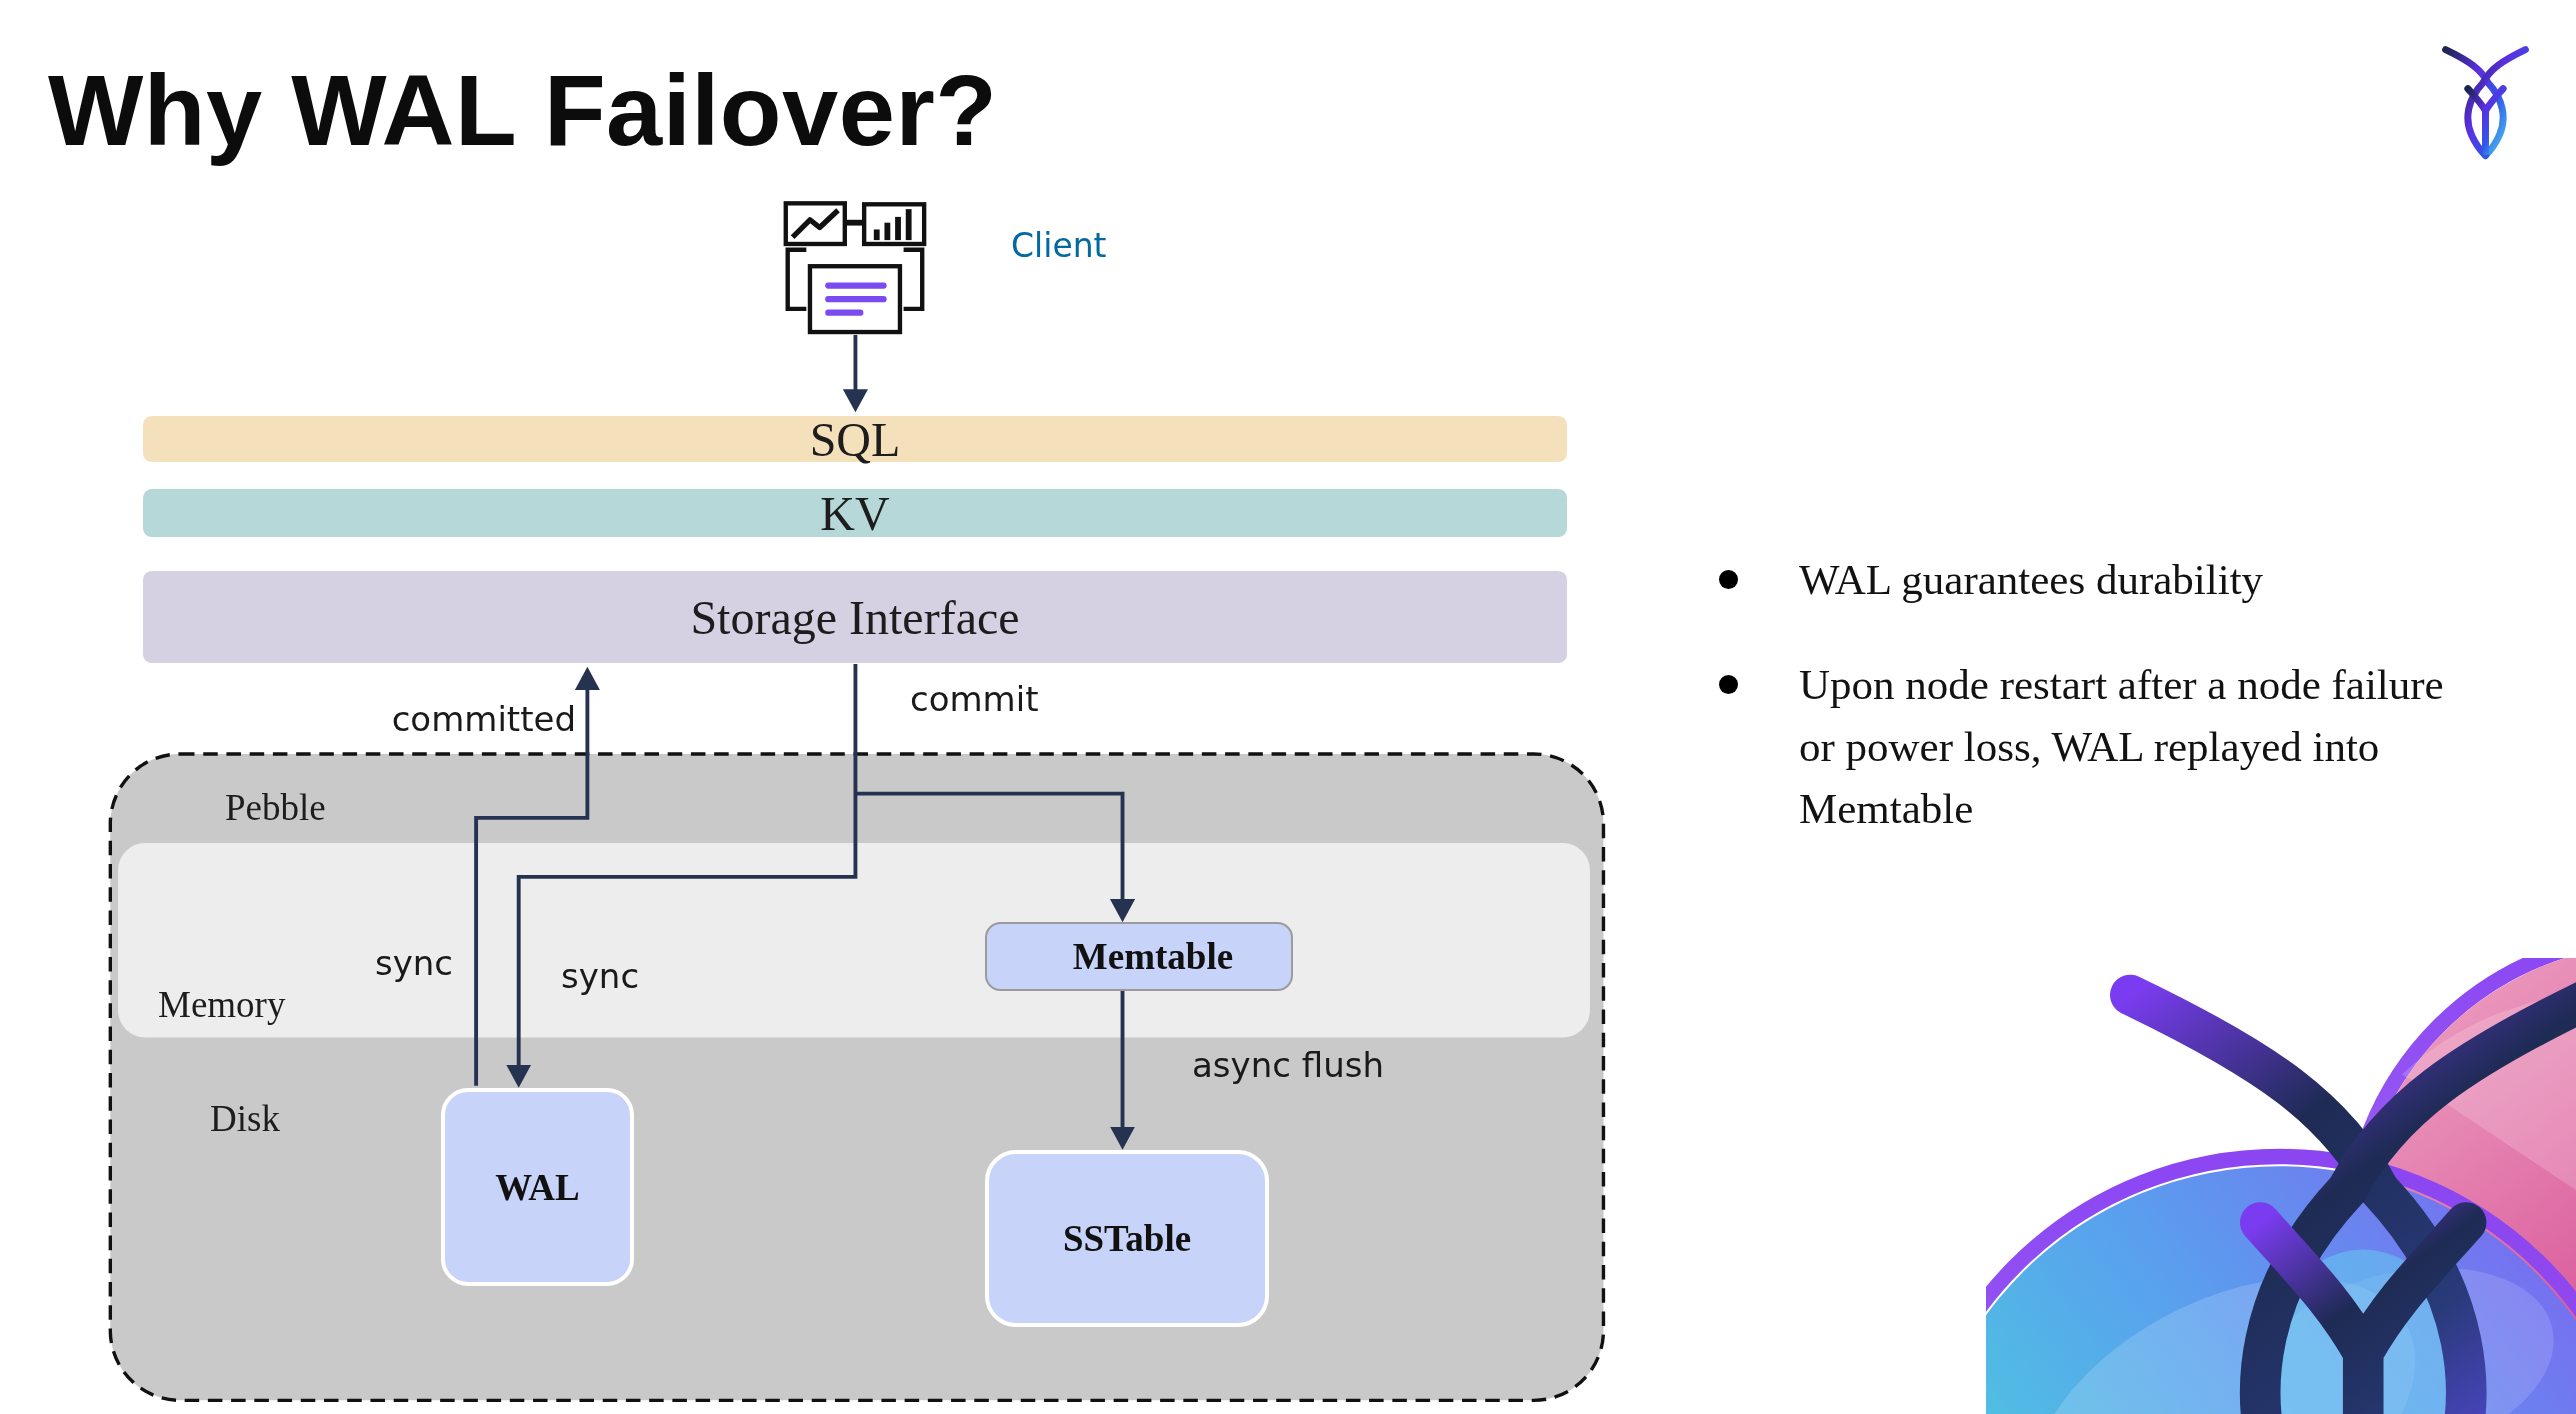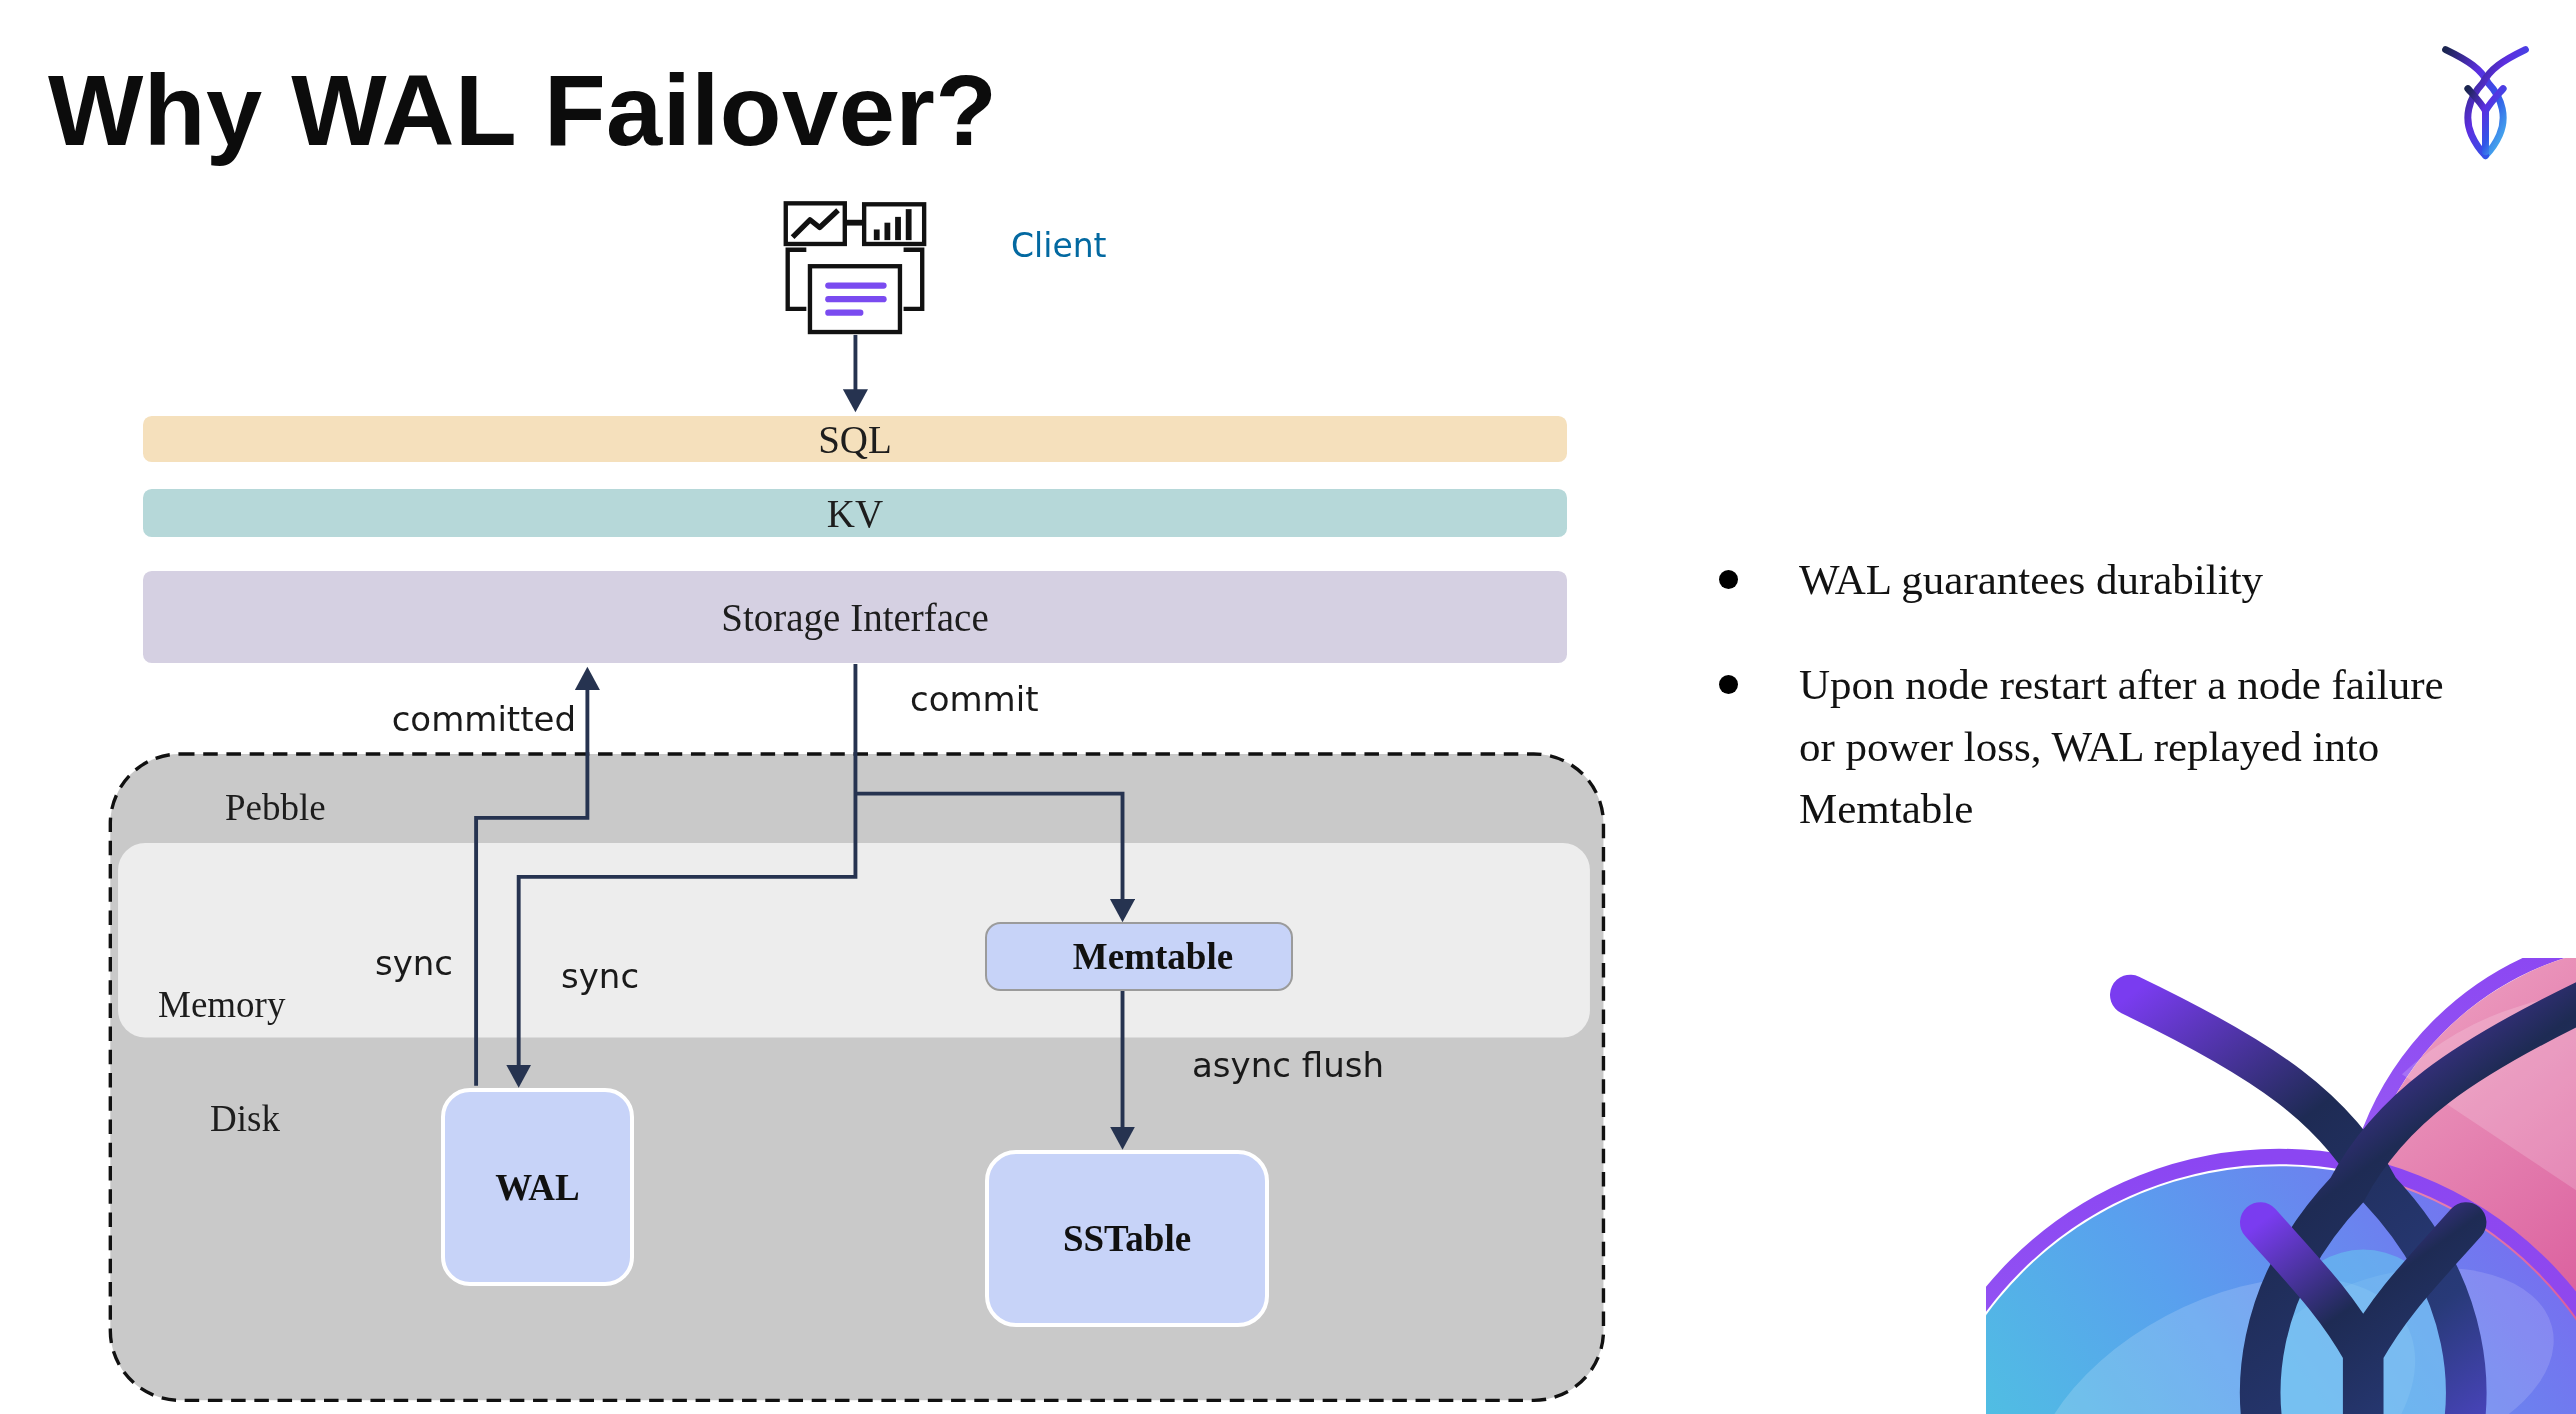--- a/index.html
+++ b/index.html
@@ -11,21 +11,21 @@
   .page-title{
     left:32px;top:37px;margin:16px;
     font-family:"Liberation Sans", sans-serif;font-weight:700;
     font-size:101px;letter-spacing:0.5px;color:#0c0c0c;
   }
   .client-label{left:1011px;top:226px;font-size:33px;color:#0369a1;}
   
   .layer-bar{
     left:143px;width:1424px;border-radius:8.7px;
     display:flex;align-items:center;justify-content:center;
-    font-family:"Liberation Serif", serif;font-size:39px;color:#1d1d1d;
+    font-family:"Liberation Serif", serif;font-size:48px;color:#1d1d1d;
   }
   .layer-sql{top:416px;height:46px;}
   .layer-kv{top:489px;height:48px;}
   .layer-storage{top:571px;height:92px;}
   
   .serif-label{font-family:"Liberation Serif", serif;font-size:37px;color:#1d1d1d;}
   .edge-label{font-size:34px;color:#1a1a1a;}
   .lbl-pebble{left:225px;top:786px;}
   .lbl-memory{left:158px;top:983px;}
   .lbl-disk{left:210px;top:1097px;}
@@ -136,21 +136,21 @@
   <div class="abs serif-label lbl-pebble">Pebble</div>
   <div class="abs serif-label lbl-memory">Memory</div>
   <div class="abs serif-label lbl-disk">Disk</div>
 
   <div class="abs edge-label lbl-committed">committed</div>
   <div class="abs edge-label lbl-commit">commit</div>
   <div class="abs edge-label lbl-sync-a">sync</div>
   <div class="abs edge-label lbl-sync-b">sync</div>
   <div class="abs edge-label lbl-async">async flush</div>
 
-  <div class="abs node node-wal" style="background-color: rgb(199, 211, 248);">
+  <div class="abs node node-wal" style="background-color: rgb(199, 211, 248); border-radius: 27px;">
     <span>WAL</span>
   </div>
   <div class="abs node node-memtable" style="background-color: rgb(199, 211, 248); padding-left: 28px;">
     <span>Memtable</span>
   </div>
   <div class="abs node node-sstable" style="background-color: rgb(199, 211, 248);">
     <span>SSTable</span>
   </div>
 
   <ul class="abs bullets">

